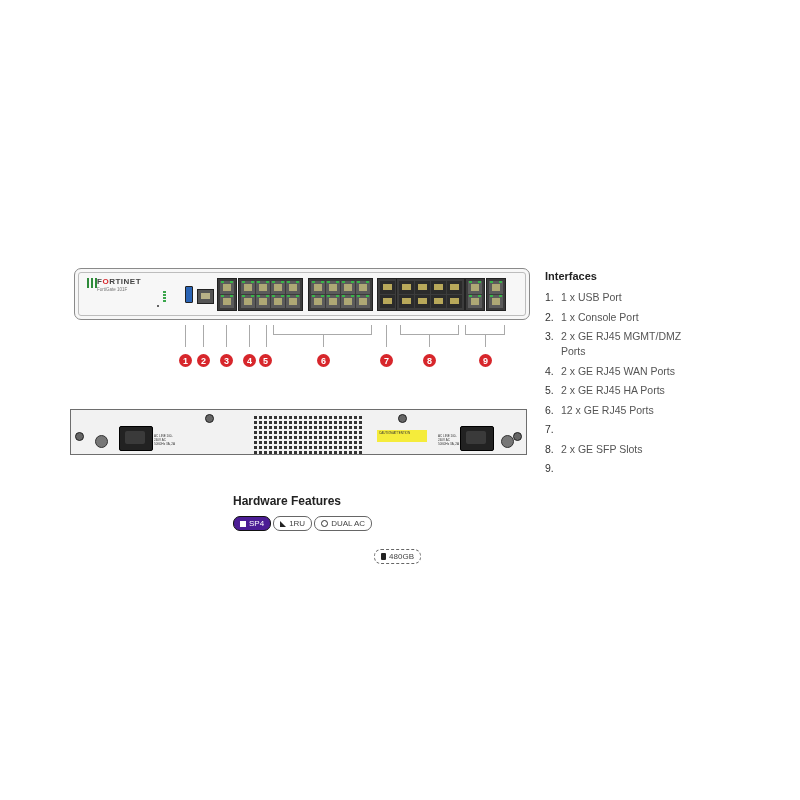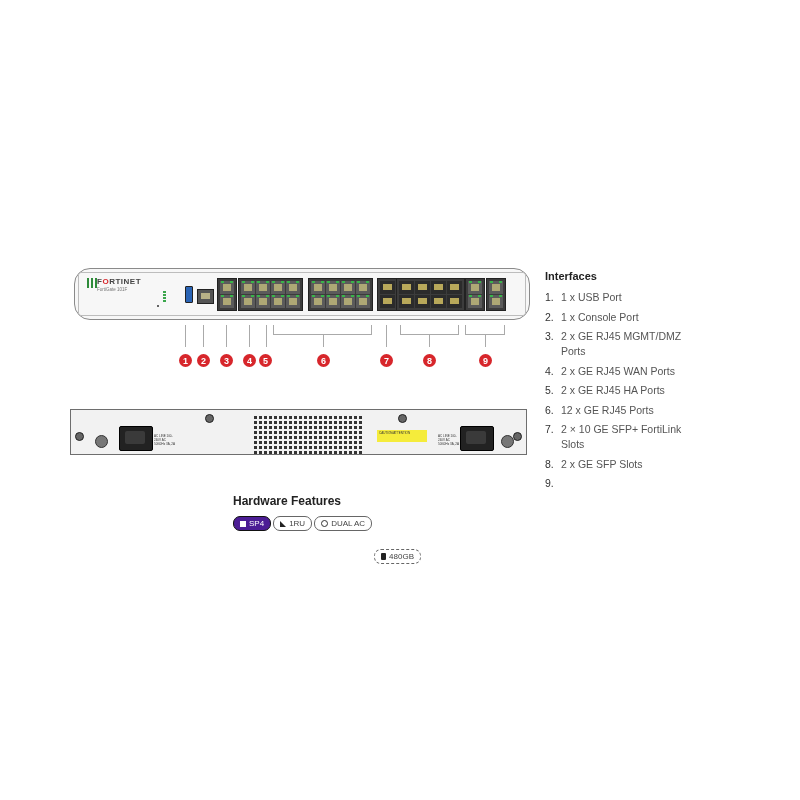--- a/index.html
+++ b/index.html
@@ -1,19 +1,19 @@
 <!DOCTYPE html>
 <html><head>
 <meta charset="utf-8">
 <style>
   html,body{margin:0;padding:0;background:#fff;}
   body{width:800px;height:800px;position:relative;overflow:hidden;font-family:"Liberation Sans",sans-serif;color:#333;}
   .abs{position:absolute;}
   
-  .front{left:74px;top:268px;width:456px;height:52px;border:1.5px solid #8a8a8a;border-radius:16px;background:#f7f7f7;box-sizing:border-box;}
+  .front{left:74px;top:268px;width:456px;height:52px;border:1.5px solid #8a8a8a;border-radius:7px;background:#f7f7f7;box-sizing:border-box;}
   .front-inner{position:absolute;left:3px;top:3px;right:3px;bottom:3px;border:1px solid #bdbdbd;border-radius:3px;}
   .logo-bars{position:absolute;left:12px;top:9px;display:flex;gap:2px;}
   .logo-bars span{width:2px;height:10px;background:#2e8b3a;display:block;}
   .logo-text{position:absolute;left:22px;top:8px;font-size:8px;font-weight:bold;letter-spacing:0.5px;color:#444;}
   .logo-text .red{color:#d7262b;}
   .model{position:absolute;left:22px;top:18px;font-size:4.5px;color:#777;}
   .leds{position:absolute;left:88px;top:22px;display:flex;flex-direction:column;gap:1px;}
   .leds span{width:3px;height:2px;background:#3aa64b;display:block;}
   .led-dot{position:absolute;left:82px;top:36px;width:2px;height:2px;background:#333;border-radius:50%;}
   .usb{position:absolute;left:110px;top:17px;width:6px;height:15px;background:#2a64b5;border:1px solid #222;border-radius:1px;}
@@ -185,21 +185,20 @@
   <li>
       <span class="num">5.</span>
       <span>2 x GE RJ45 HA Ports</span>
     </li>
   <li>
       <span class="num">6.</span>
       <span>12 x GE RJ45 Ports</span>
     </li>
   <li>
       <span class="num">7.</span>
-      <span style="width:140px">2 × 10 GE SFP+ FortiLink Slots</span>
     </li>
   <li>
       <span class="num">8.</span>
       <span>2 x GE SFP Slots</span>
     </li>
   <li>
       <span class="num">9.</span>
     </li>
 </ul>
 

